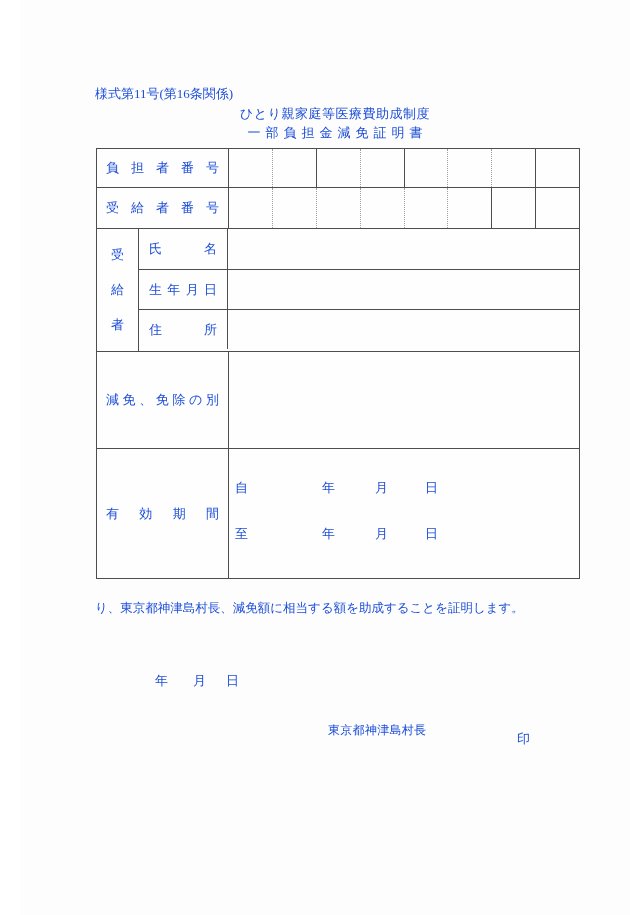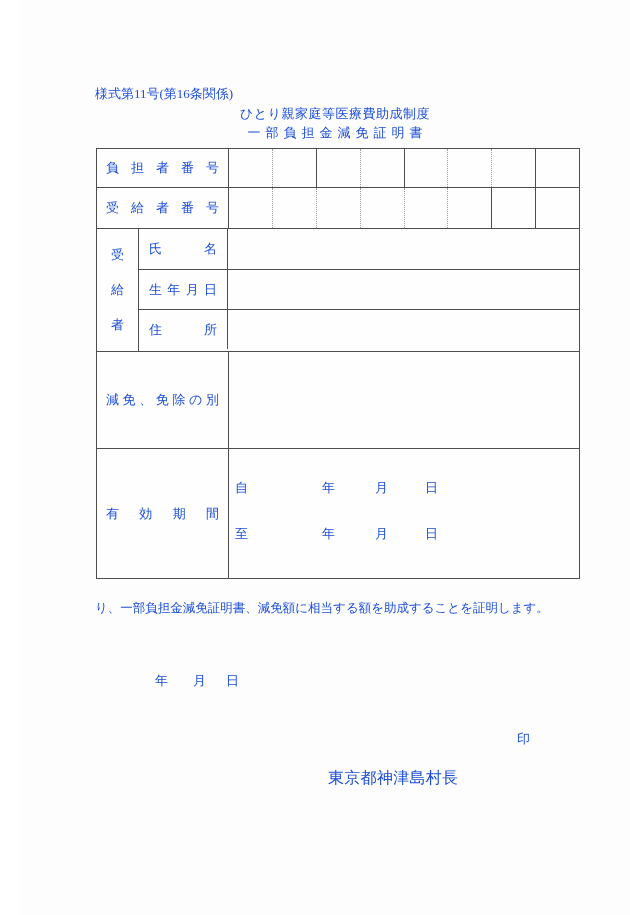--- a/index.html
+++ b/index.html
@@ -52,21 +52,21 @@
   .val-from{top:31px;}
   .val-to{top:77px;}
 
   
   .body-text{left:75px;top:596px;width:500px;font-size:12.5px;line-height:25px;}
   .body-line{white-space:nowrap;}
   .body-line.first{text-indent:13px;}
   .date-line{left:135px;top:672px;font-size:13px;display:flex;}
   .date-line .gap1{margin-left:25px;}
   .date-line .gap2{margin-left:20px;}
-  .issuer-name{left:308px;top:768px;font-size:16px;letter-spacing:0.3px;}
+  .issuer-name{left:308px;top:722px;font-size:12px;letter-spacing:0.3px;}
   .seal-mark{left:497px;top:730px;font-size:13px;}
 </style>
 </head>
 <body>
 
 <div class="page">
 
   <div class="abs form-number">様式第11号(第16条関係)</div>
   <div class="abs title title1">ひとり親家庭等医療費助成制度</div>
   <div class="abs title title2">一部負担金減免証明書</div>
@@ -177,21 +177,21 @@
           <span class="t1">年</span>
           <span class="t2">月</span>
           <span class="t3">日</span>
         </div>
       </div>
     </div>
 
   </div>
 
   <div class="abs body-text">
-    <div class="body-line">り、一部負担金減免証明書、減免額に相当する額を助成することを証明します。</div>
+    <div class="body-line">り、東京都神津島村長、減免額に相当する額を助成することを証明します。</div>
   </div>
 
   <div class="abs date-line">
     <span>年</span>
     <span class="gap1">月</span>
     <span class="gap2">日</span>
   </div>
 
   <div class="abs issuer-name">東京都神津島村長</div>
   <div class="abs seal-mark">印</div>

